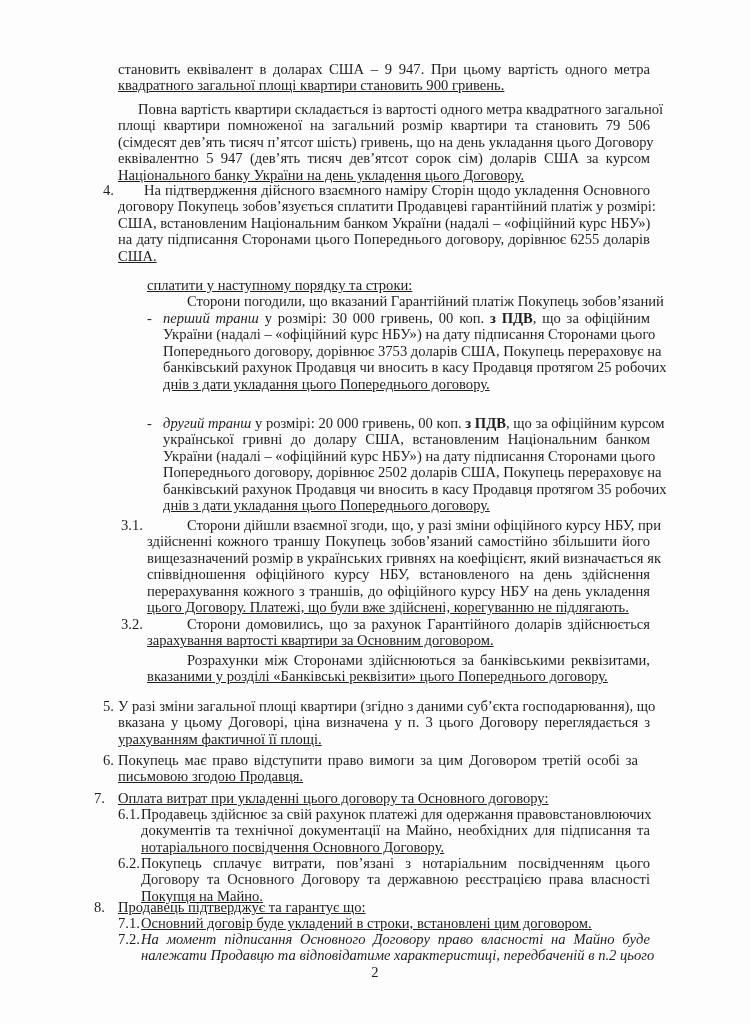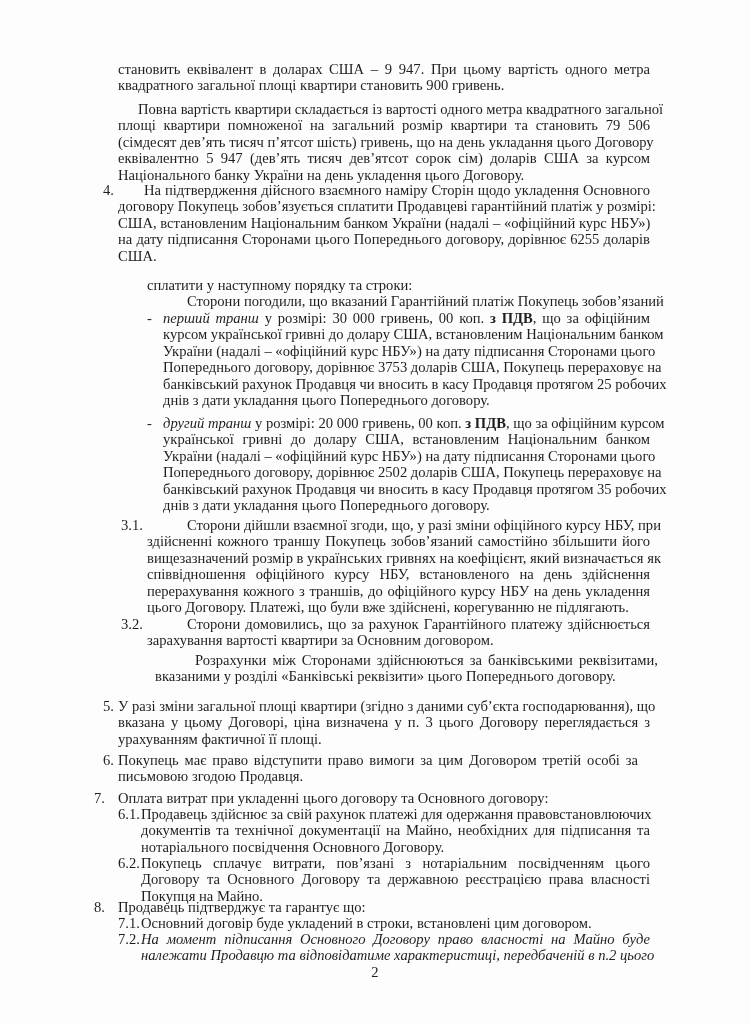--- a/index.html
+++ b/index.html
@@ -7,21 +7,21 @@
     width: 750px; height: 1024px; overflow: hidden;
     background: #fdfdfd;
     font-family: "Liberation Serif", "DejaVu Serif", serif;
     color: #1e1e1e;
     font-size: 14.6px;
     line-height: 16.4px;
   }
   .page { position: relative; width: 750px; height: 996px; }
   .blk { position: absolute; text-align: justify; }
   .ln { display: block; text-align: justify; text-align-last: justify; white-space: nowrap; }
-  .ln.last { text-align-last: left; }
+  .ln.last { text-align-last: left; text-decoration: underline; }
   .num { position: absolute; }
   b { font-weight: bold; }
   i { font-style: italic; }
   .pageno { position: absolute; left: 0; width: 750px; text-align: center; top: 964px; }
 </style>
 </head>
 <body>
 
 <div class="page">
 
@@ -48,21 +48,20 @@
   </div>
 
   <div class="blk" style="left:147px; top:277px; width:503px;">
     <span class="ln last">сплатити у наступному порядку та строки:</span>
     <span class="ln" style="padding-left:40px;">Сторони погодили, що вказаний Гарантійний платіж Покупець зобов’язаний</span>
   </div>
 
   <span class="num" style="left:147px; top:310px;">-</span>
   <div class="blk" style="left:163px; top:310px; width:487px;">
     <span class="ln"><i>перший транш</i><span> у розмірі: 30 000 гривень, 00 коп. </span><b>з ПДВ</b><span>, що за офіційним</span></span>
-    <span class="ln">курсом української гривні до долару США, встановленим Національним банком</span>
     <span class="ln">України (надалі – «офіційний курс НБУ») на дату підписання Сторонами цього</span>
     <span class="ln">Попереднього договору, дорівнює 3753 доларів США, Покупець перераховує на</span>
     <span class="ln">банківський рахунок Продавця чи вносить в касу Продавця протягом 25 робочих</span>
     <span class="ln last">днів з дати укладання цього Попереднього договору.</span>
   </div>
 
   <span class="num" style="left:147px; top:415px;">-</span>
   <div class="blk" style="left:163px; top:415px; width:487px;">
     <span class="ln"><i>другий транш</i><span> у розмірі: 20 000 гривень, 00 коп. </span><b>з ПДВ</b><span>, що за офіційним курсом</span></span>
     <span class="ln">української гривні до долару США, встановленим Національним банком</span>
@@ -77,25 +76,25 @@
     <span class="ln" style="padding-left:40px;">Сторони дійшли взаємної згоди, що, у разі зміни офіційного курсу НБУ, при</span>
     <span class="ln">здійсненні кожного траншу Покупець зобов’язаний самостійно збільшити його</span>
     <span class="ln">вищезазначений розмір в українських гривнях на коефіцієнт, який визначається як</span>
     <span class="ln">співвідношення офіційного курсу НБУ, встановленого на день здійснення</span>
     <span class="ln">перерахування кожного з траншів, до офіційного курсу НБУ на день укладення</span>
     <span class="ln last">цього Договору. Платежі, що були вже здійснені, корегуванню не підлягають.</span>
   </div>
 
   <span class="num" style="left:121px; top:616px;">3.2.</span>
   <div class="blk" style="left:147px; top:616px; width:503px;">
-    <span class="ln" style="padding-left:40px;">Сторони домовились, що за рахунок Гарантійного платежу здійснюється</span>
+    <span class="ln" style="padding-left:40px;">Сторони домовились, що за рахунок Гарантійного доларів здійснюється</span>
     <span class="ln last">зарахування вартості квартири за Основним договором.</span>
   </div>
 
-  <div class="blk" style="left:147px; top:652px; width:503px;margin-left:8px;">
+  <div class="blk" style="left:147px; top:652px; width:503px;">
     <span class="ln" style="padding-left:40px;">Розрахунки між Сторонами здійснюються за банківськими реквізитами,</span>
     <span class="ln last">вказаними у розділі «Банківські реквізити» цього Попереднього договору.</span>
   </div>
 
   <span class="num" style="left:103px; top:698px;">5.</span>
   <div class="blk" style="left:118px; top:698px; width:532px;">
     <span class="ln">У разі зміни загальної площі квартири (згідно з даними суб’єкта господарювання), що</span>
     <span class="ln">вказана у цьому Договорі, ціна визначена у п. 3 цього Договору переглядається з</span>
     <span class="ln last">урахуванням фактичної її площі.</span>
   </div>

